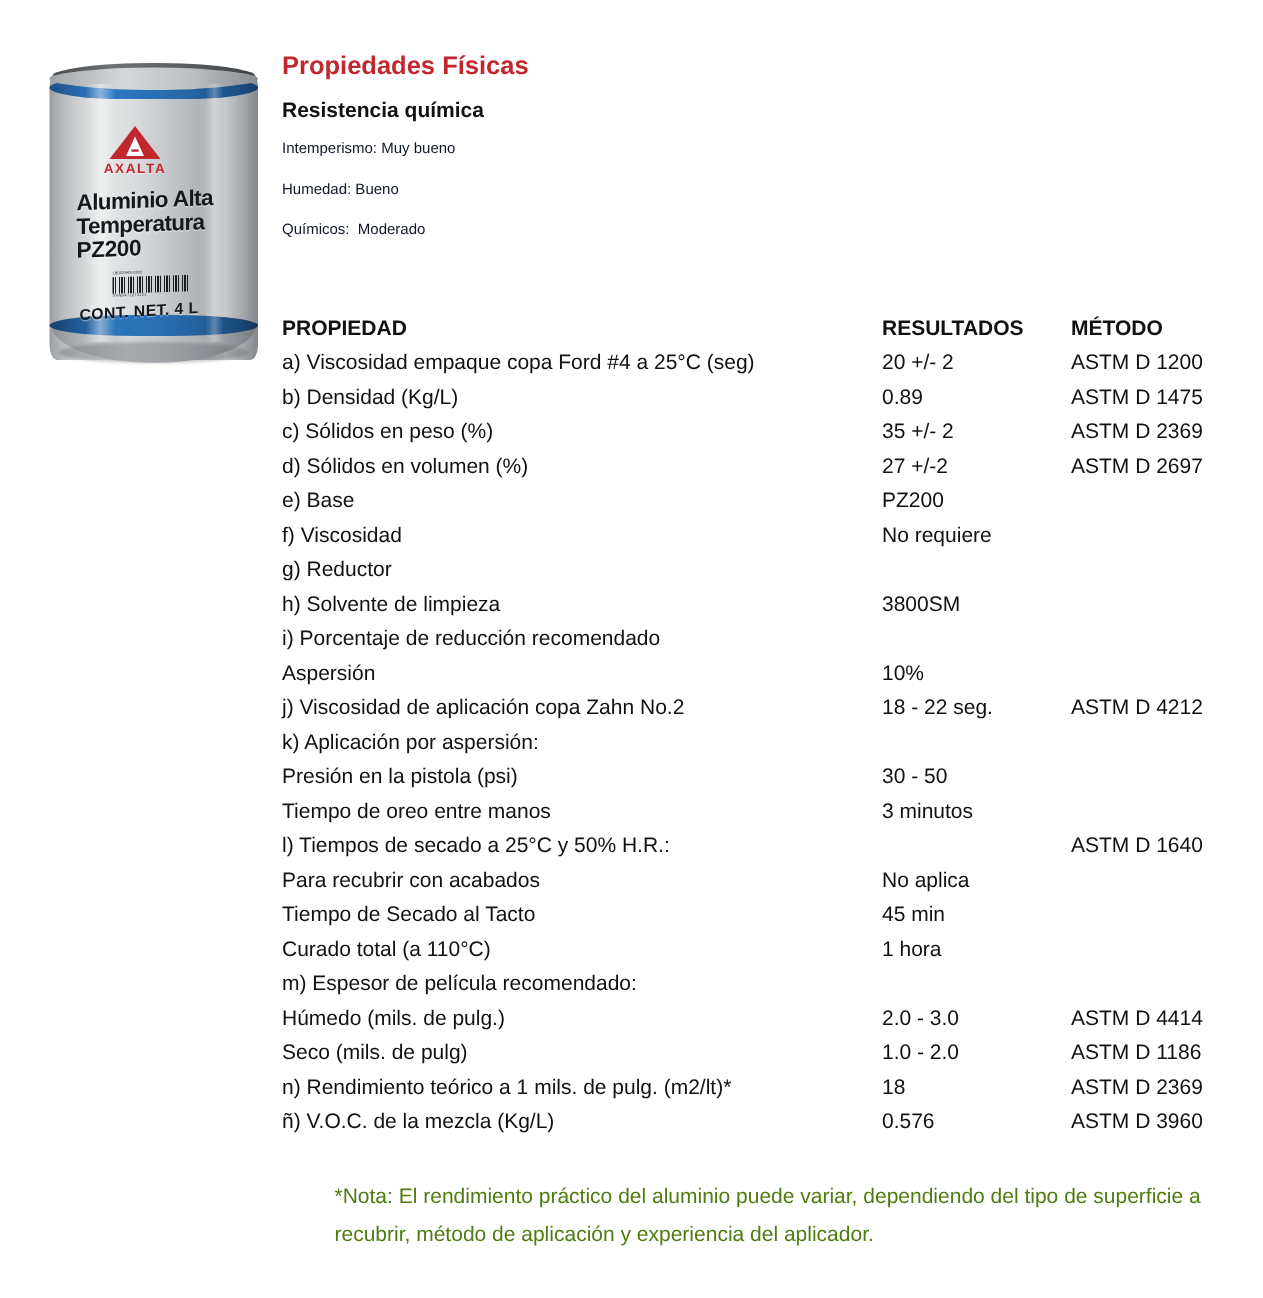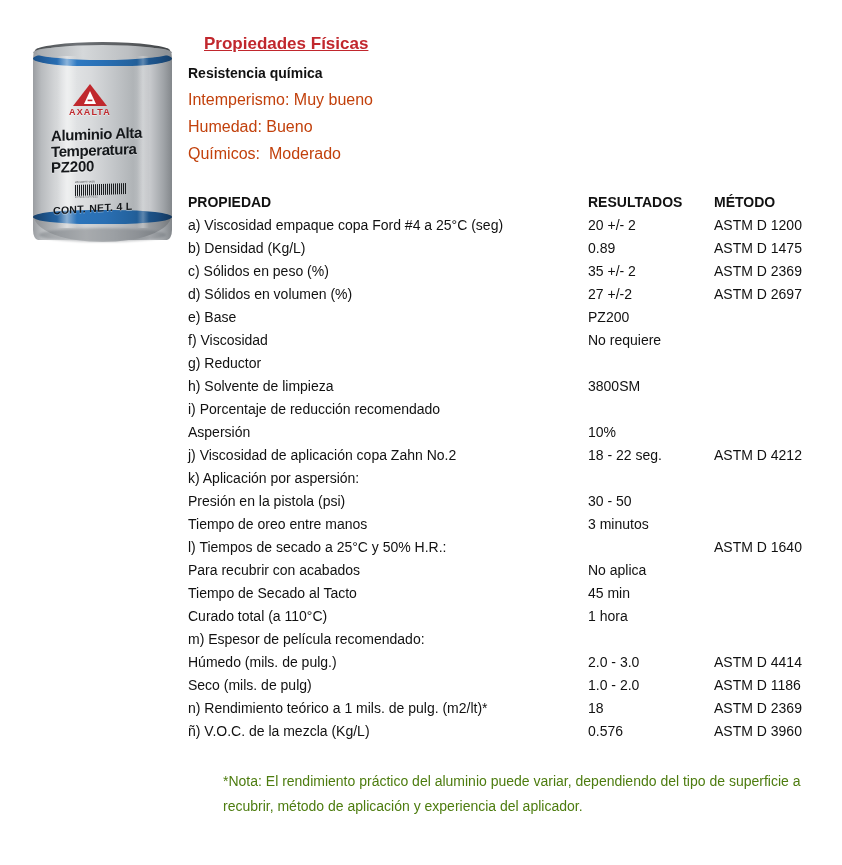--- a/index.html
+++ b/index.html
@@ -267,41 +267,40 @@
     letter-spacing: 0.3px;
     transform: skewY(-3.5deg);
     text-shadow: 0 1px 0 rgba(255,255,255,0.35);
   }
 
   
   .section-title {
     color: #c1272d;
     font-size: 17px;
     font-weight: bold;
-    margin: 0 0 10px 16px;
+    margin: 0 0 10px 0;
     line-height: 20px;
-    text-decoration: underline;
   }
   .subsection-title {
     font-size: 14px;
     font-weight: bold;
     color: #111;
     margin: 0 0 9px 0;
     line-height: 18px;
   }
   .resist-line {
-    font-size: 16px;
-    color: #c2410c;
+    font-size: 10px;
+    color: #0f172a;
     line-height: 18px;
     margin-bottom: 9px;
     white-space: pre;
   }
 
   .spec-table {
-    margin-top: 28px;
+    margin-top: 44px;
     width: 648px;
     border-collapse: collapse;
   }
   .spec-table th,
   .spec-table td {
     text-align: left;
     vertical-align: top;
     padding: 0;
     font-size: 14px;
     line-height: 23px;

